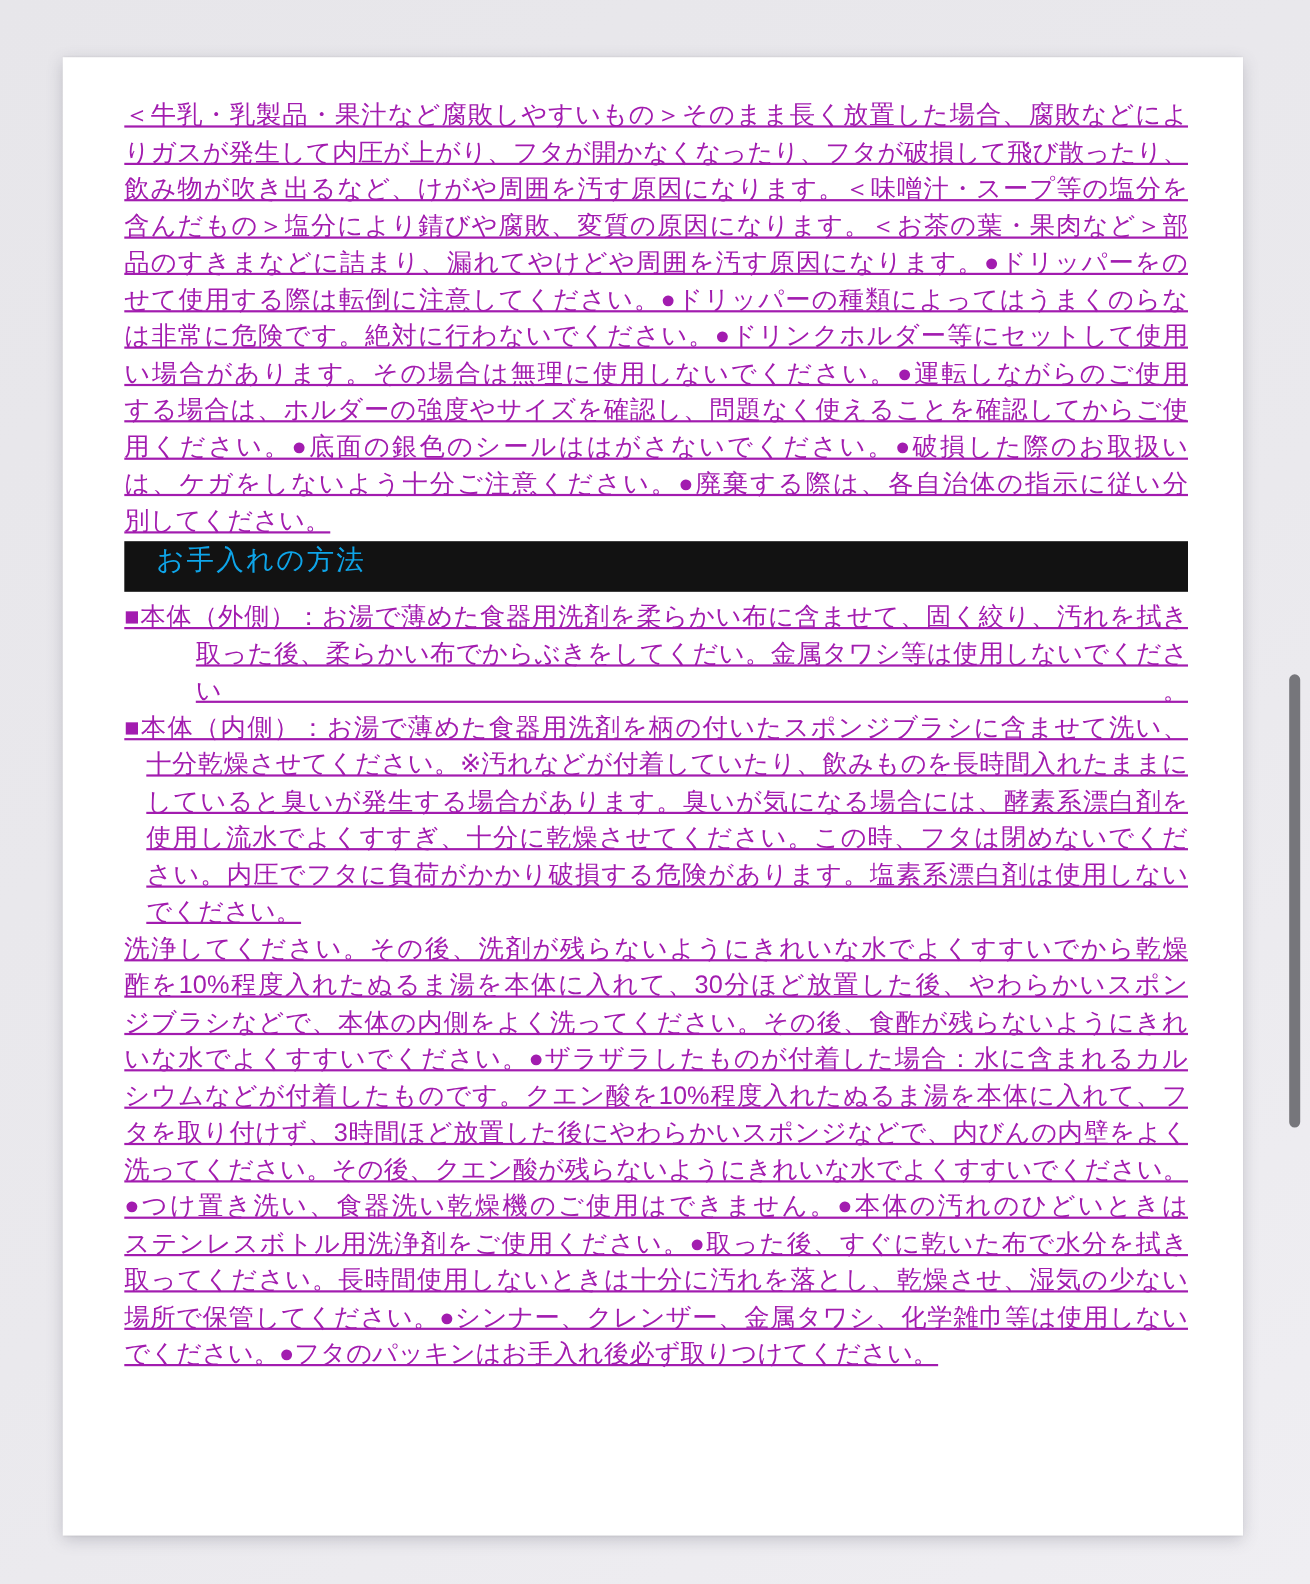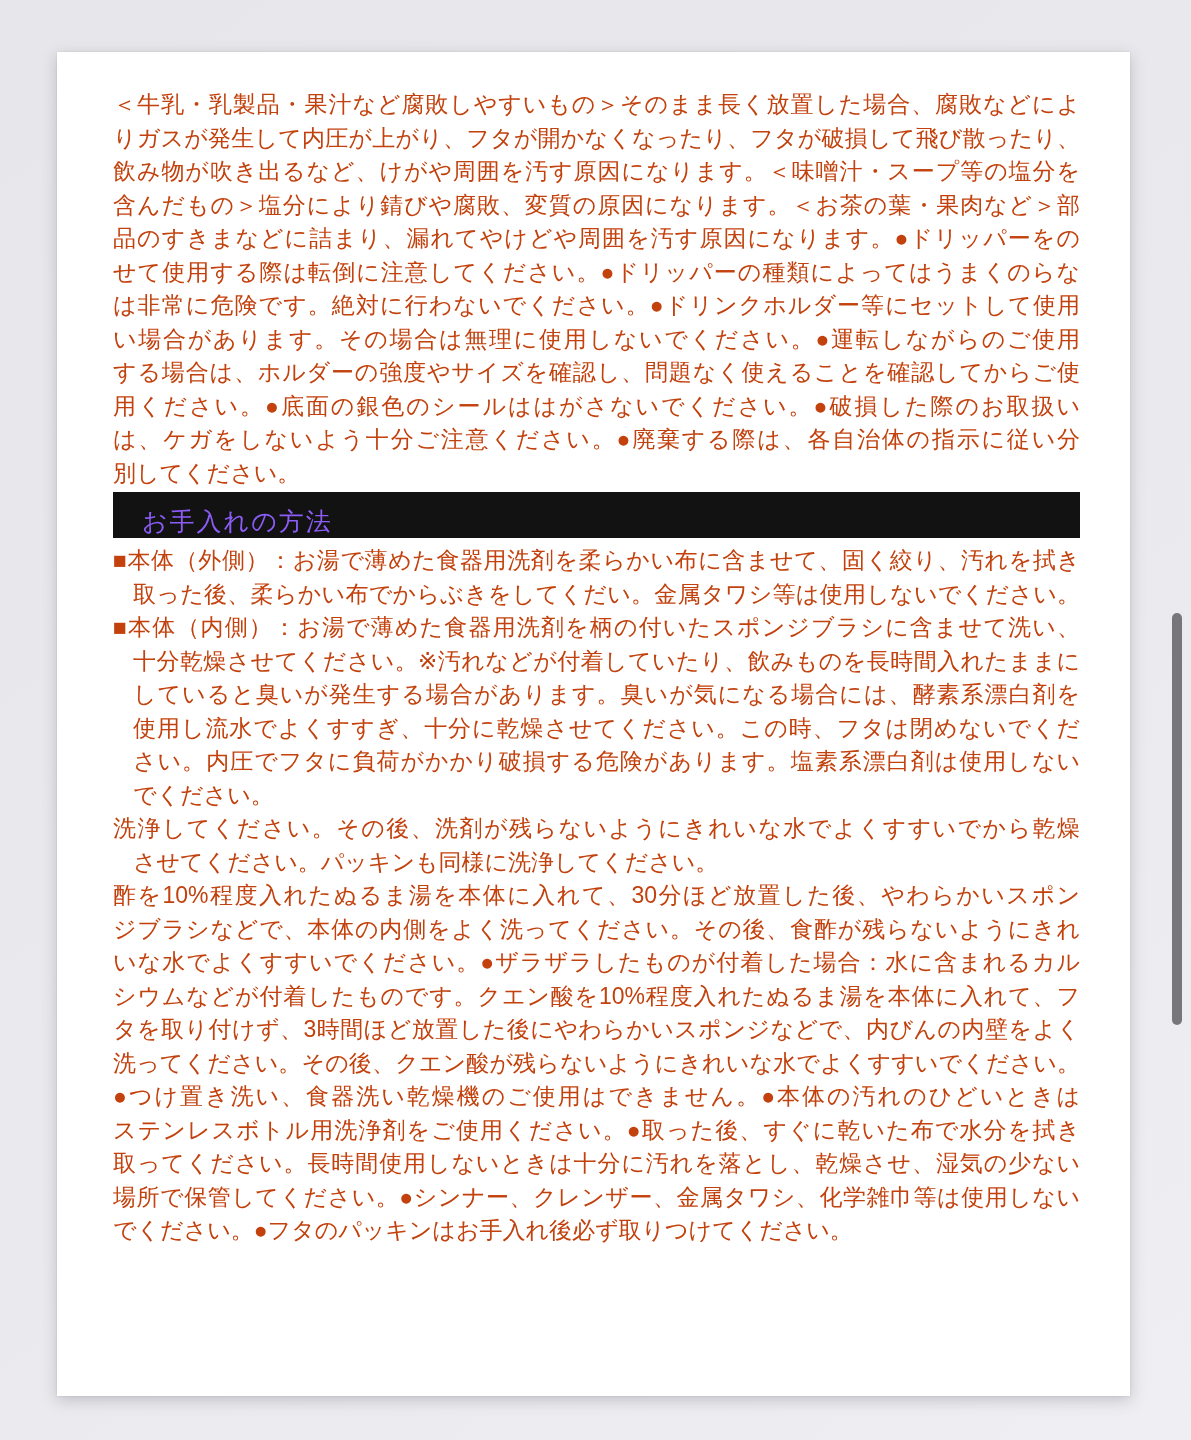--- a/index.html
+++ b/index.html
@@ -22,53 +22,55 @@
     top: 52px;
     width: 1073px;
     height: 1344px;
     background: #ffffff;
     box-shadow: 0 4px 14px rgba(90, 90, 105, 0.30), 0 0 2px rgba(0,0,0,0.10);
     box-sizing: border-box;
     padding: 36px 50px 0 56px;
     overflow: hidden;
   }
   .textblock {
-    color: #c2410c;
+    color: #a21caf;
     font-size: 23px;
     line-height: 33.5px;
     word-break: break-all;
+    text-decoration: underline;
   }
   .textblock .line {
     text-align: justify;
     text-align-last: justify;
     text-justify: inter-character;
     white-space: normal;
   }
   .textblock .line.last {
     text-align-last: left;
   }
   
   .hang {
     padding-left: 20px;
   }
   .hang .line:first-child {
     margin-left: -20px;
   }
   
   .flush-last .line.last {
     text-align-last: justify;
+    margin-left: 45px;
   }
   .section-band {
     margin-top: 2px;
     margin-bottom: 6px;
     height: 46px;
     background: #121212;
-    color: #8b5cf6;
+    color: #0ea5e9;
     display: flex;
-    align-items: flex-end;
+    align-items: flex-start;
     padding-left: 29px;
     box-sizing: border-box;
     font-size: 25px;
     letter-spacing: 2px;
   }
   .scrollbar-thumb {
     position: absolute;
     left: 1172px;
     top: 613px;
     width: 10px;
@@ -111,21 +113,20 @@
       <div class="item hang">
           <div class="line">■本体（内側）：お湯で薄めた食器用洗剤を柄の付いたスポンジブラシに含ませて洗い、</div>
           <div class="line">十分乾燥させてください。※汚れなどが付着していたり、飲みものを長時間入れたままに</div>
           <div class="line">していると臭いが発生する場合があります。臭いが気になる場合には、酵素系漂白剤を</div>
           <div class="line">使用し流水でよくすすぎ、十分に乾燥させてください。この時、フタは閉めないでくだ</div>
           <div class="line">さい。内圧でフタに負荷がかかり破損する危険があります。塩素系漂白剤は使用しない</div>
           <div class="line last">でください。</div>
         </div>
       <div class="item hang">
           <div class="line">洗浄してください。その後、洗剤が残らないようにきれいな水でよくすすいでから乾燥</div>
-          <div class="line last">させてください。パッキンも同様に洗浄してください。</div>
         </div>
       <div class="item">
           <div class="line">酢を10%程度入れたぬるま湯を本体に入れて、30分ほど放置した後、やわらかいスポン</div>
           <div class="line">ジブラシなどで、本体の内側をよく洗ってください。その後、食酢が残らないようにきれ</div>
           <div class="line">いな水でよくすすいでください。●ザラザラしたものが付着した場合：水に含まれるカル</div>
           <div class="line">シウムなどが付着したものです。クエン酸を10%程度入れたぬるま湯を本体に入れて、フ</div>
           <div class="line">タを取り付けず、3時間ほど放置した後にやわらかいスポンジなどで、内びんの内壁をよく</div>
           <div class="line">洗ってください。その後、クエン酸が残らないようにきれいな水でよくすすいでください。</div>
           <div class="line">●つけ置き洗い、食器洗い乾燥機のご使用はできません。●本体の汚れのひどいときは</div>
           <div class="line">ステンレスボトル用洗浄剤をご使用ください。●取った後、すぐに乾いた布で水分を拭き</div>

